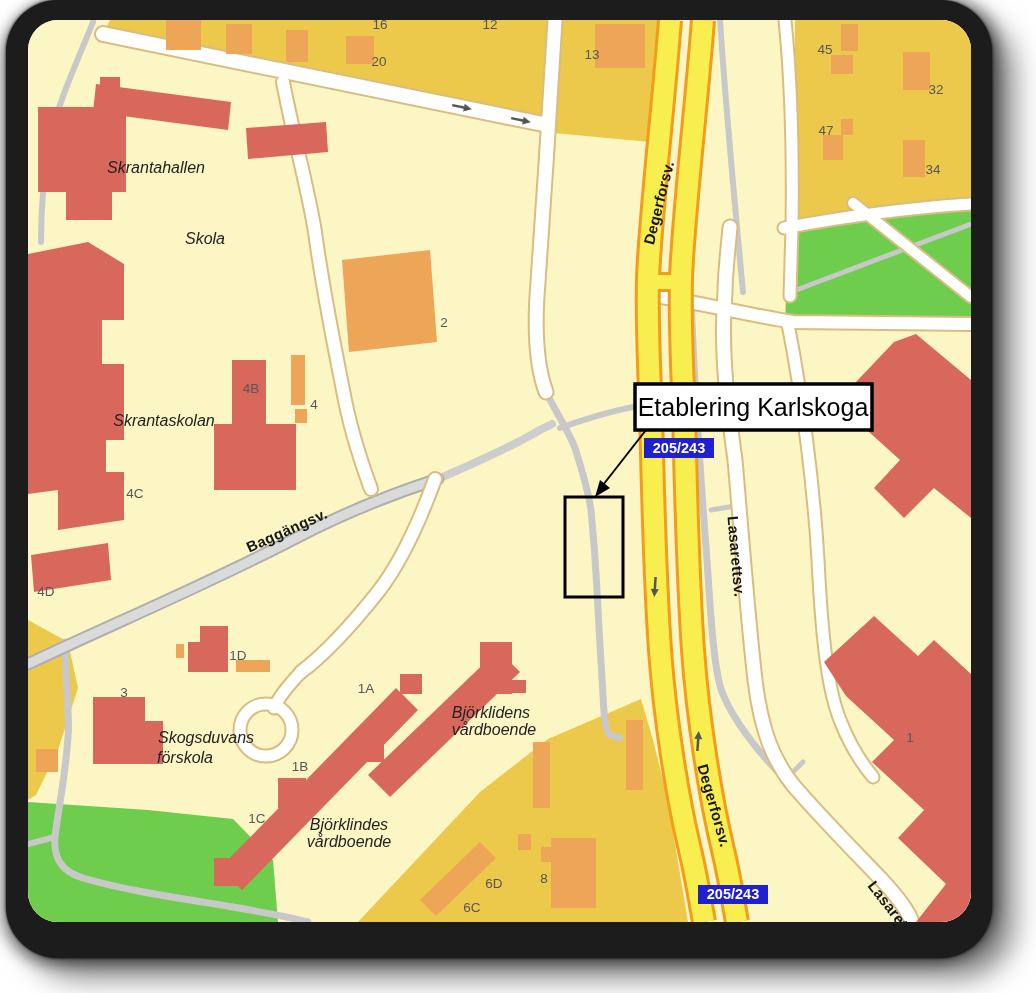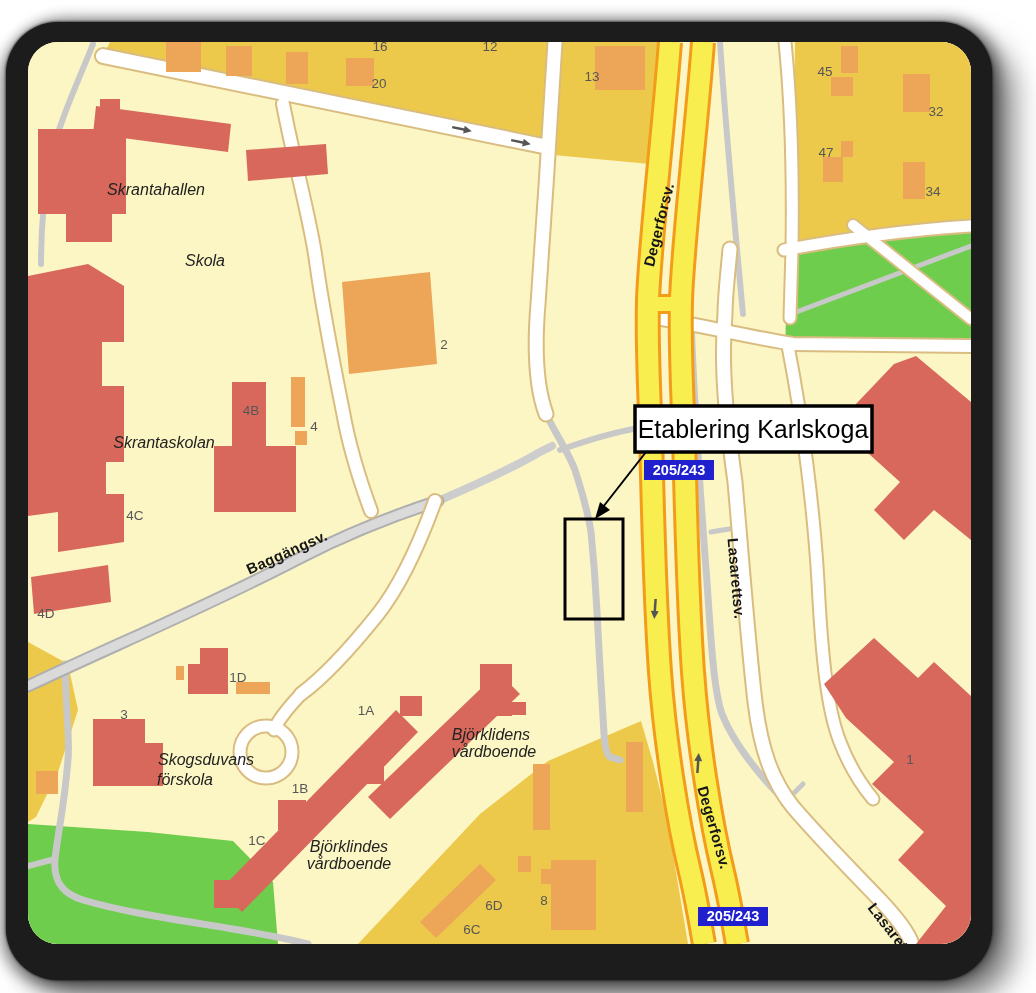--- a/index.html
+++ b/index.html
@@ -1,17 +1,17 @@
 <!DOCTYPE html>
 <html><head>
 <meta charset="utf-8">
 <style>
   html,body{margin:0;padding:0;background:#ffffff;width:1036px;height:993px;overflow:hidden;
             font-family:"Liberation Sans", sans-serif;}
-  #frame{position:absolute;left:6px;top:22px;width:986px;height:958px;background:#1c1c1c;
+  #frame{position:absolute;left:6px;top:0;width:986px;height:958px;background:#1c1c1c;
          border-radius:52px;
          box-shadow:20px 18px 30px rgba(0,0,0,.55), -6px 6px 14px rgba(0,0,0,.40),
                     6px -4px 14px rgba(0,0,0,.40), 0 0 3px #000;}
   #map{position:absolute;left:22px;top:20px;width:943px;height:902px;border-radius:30px;
        overflow:hidden;background:#FCF6C4;}
   svg{display:block}
   text{font-family:"Liberation Sans", sans-serif;}
   .num{font-size:13.5px;fill:#575757;}
   .place{font-size:16px;font-style:italic;fill:#222222;}
   .street{font-size:15px;font-weight:700;fill:#161616;letter-spacing:.3px;}

